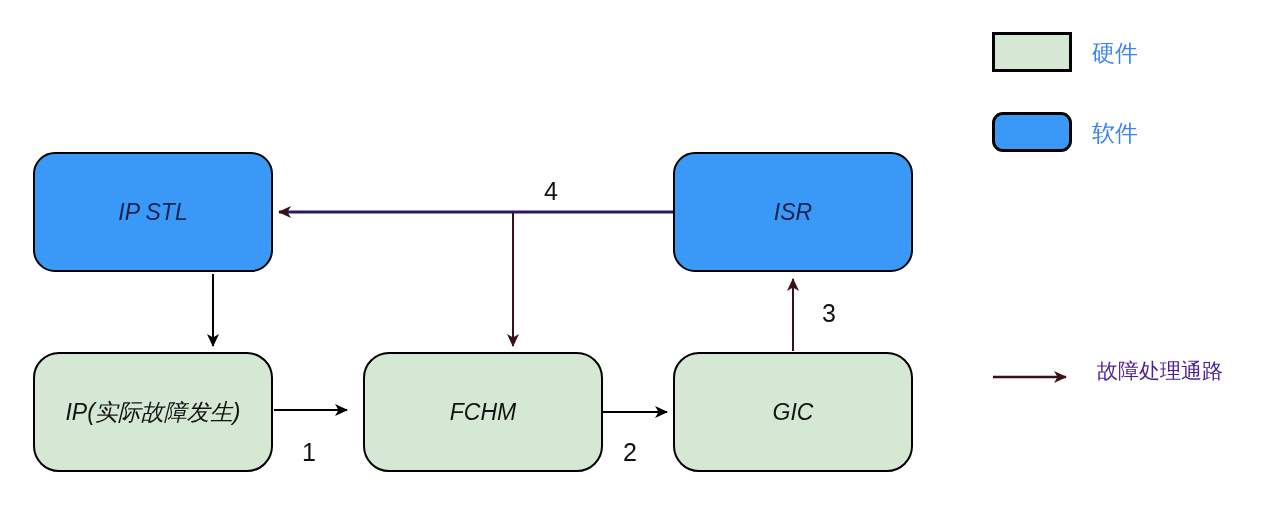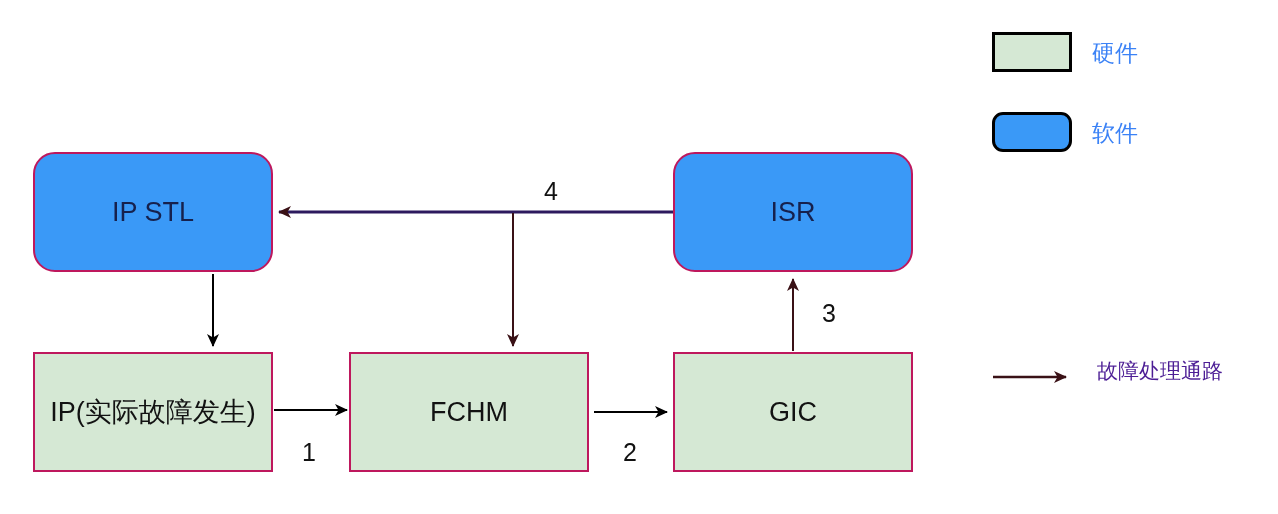--- a/index.html
+++ b/index.html
@@ -22,37 +22,39 @@
     pointer-events: none;
   }
   .node {
     position: absolute;
     width: 240px;
     height: 120px;
     box-sizing: border-box;
     display: flex;
     align-items: center;
     justify-content: center;
-    font-size: 27px;
+    font-size: 23px;
     text-align: center;
-    border: 2px solid #be185d;
+    border: 2px solid #000000;
+    font-style: italic;
   }
   .node.software {
     background: #3a99f7;
     border-radius: 22px;
     color: #16214d;
   }
   .node.hardware {
     background: #d5e8d4;
     color: #121212;
+    border-radius: 26px;
   }
   #node-ip-stl { left: 33px;  top: 152px; }
   #node-isr    { left: 673px; top: 152px; }
   #node-ip     { left: 33px;  top: 352px; }
-  #node-fchm   { left: 349px; top: 352px; }
+  #node-fchm   { left: 363px; top: 352px; }
   #node-gic    { left: 673px; top: 352px; }
 
   .edge-label {
     position: absolute;
     font-size: 25px;
     color: #111111;
     line-height: 1;
   }
   #edge-label-1 { left: 302px; top: 440px; }
   #edge-label-2 { left: 623px; top: 440px; }

